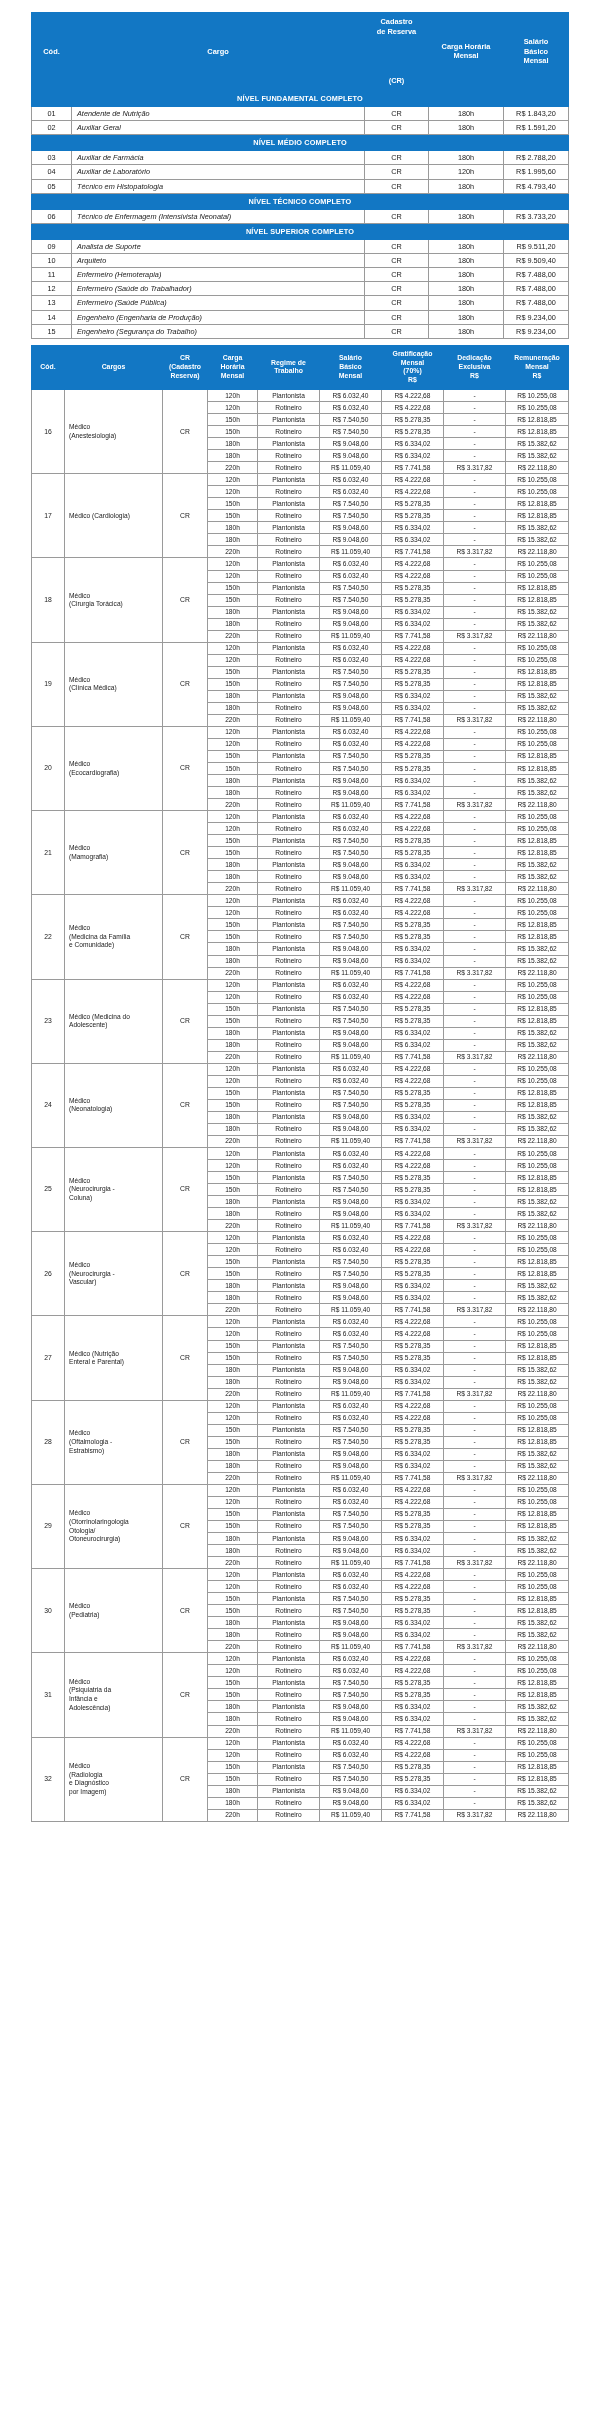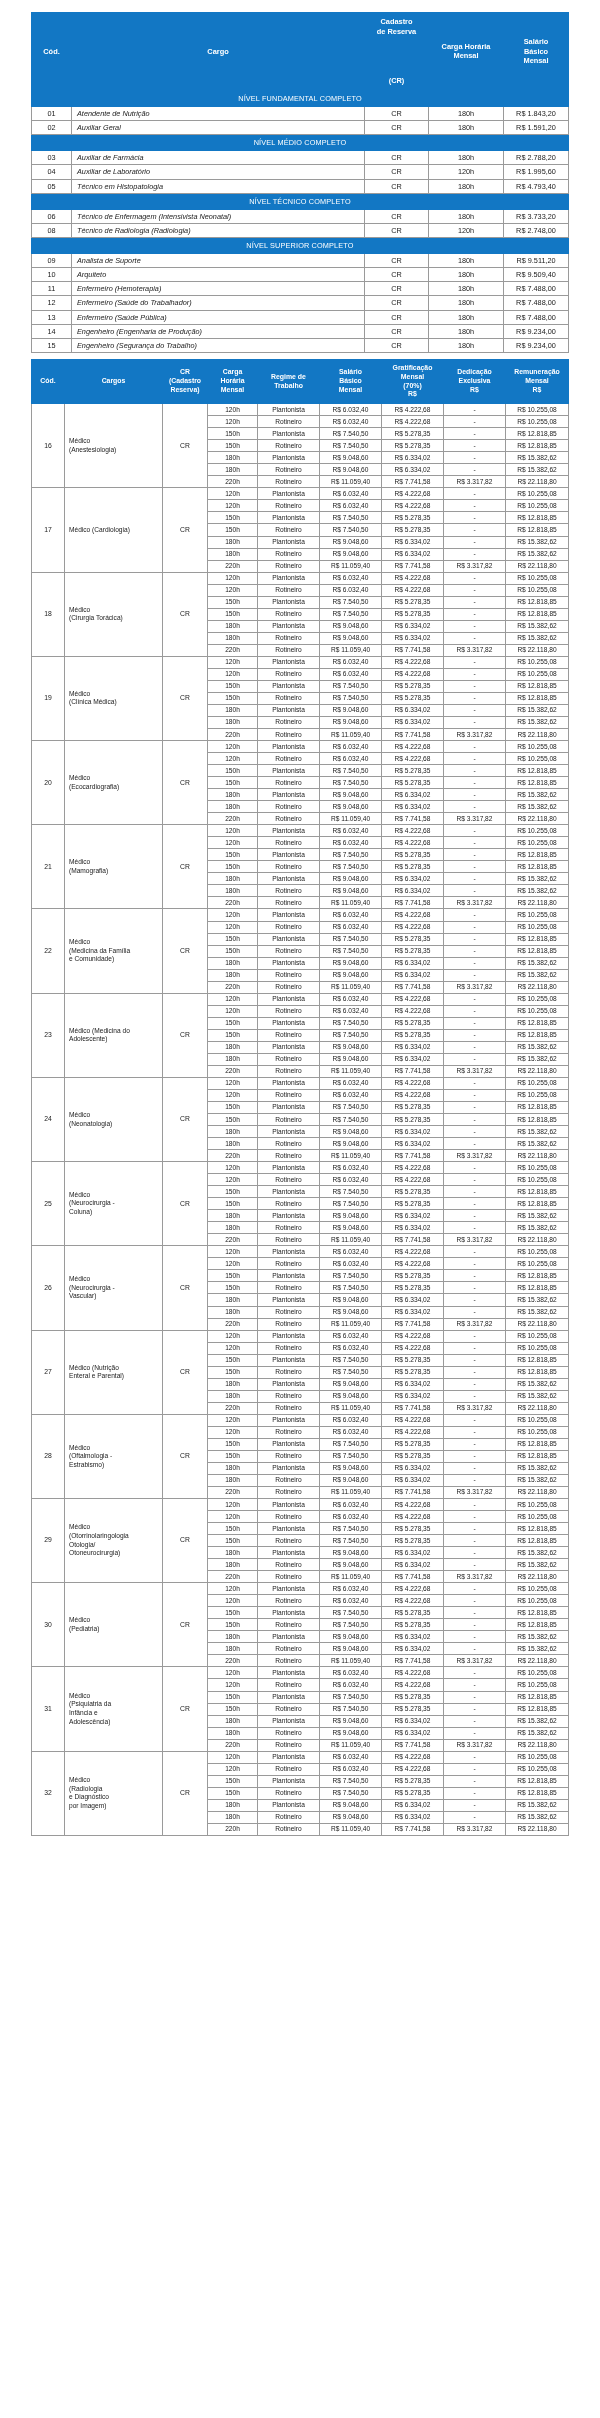--- a/index.html
+++ b/index.html
@@ -46,21 +46,21 @@
     text-align: center;
     font-size: 7.4px;
     line-height: 1.3;
     padding: 4px 2px;
     border-color: #1277c4;
   }
 
   .section-band td {
     background: #1277c4 !important;
     color: #ffffff;
-    font-weight: normal;
+    font-weight: bold;
     text-align: center;
     font-size: 7.6px;
     letter-spacing: 0.15px;
     padding: 3px 2px !important;
     border-color: #1277c4 !important;
   }
 
   .c-cod   { text-align: center; }
   .c-cargo { text-align: left; padding-left: 5px !important; font-style: italic; }
   .c-cr    { text-align: center; }
@@ -184,27 +184,20 @@
         <tr class="section-band">
           <td colspan="5">NÍVEL TÉCNICO COMPLETO</td>
         </tr>
         <tr>
           <td class="c-cod">06</td>
           <td class="c-cargo">Técnico de Enfermagem (Intensivista Neonatal)</td>
           <td class="c-cr">CR</td>
           <td class="c-ch">180h</td>
           <td class="c-sal nowrap">R$ 3.733,20</td>
         </tr>
-        <tr>
-          <td class="c-cod">08</td>
-          <td class="c-cargo">Técnico de Radiologia (Radiologia)</td>
-          <td class="c-cr">CR</td>
-          <td class="c-ch">120h</td>
-          <td class="c-sal nowrap">R$ 2.748,00</td>
-        </tr>
         <tr class="section-band">
           <td colspan="5">NÍVEL SUPERIOR COMPLETO</td>
         </tr>
         <tr>
           <td class="c-cod">09</td>
           <td class="c-cargo">Analista de Suporte</td>
           <td class="c-cr">CR</td>
           <td class="c-ch">180h</td>
           <td class="c-sal nowrap">R$ 9.511,20</td>
         </tr>

